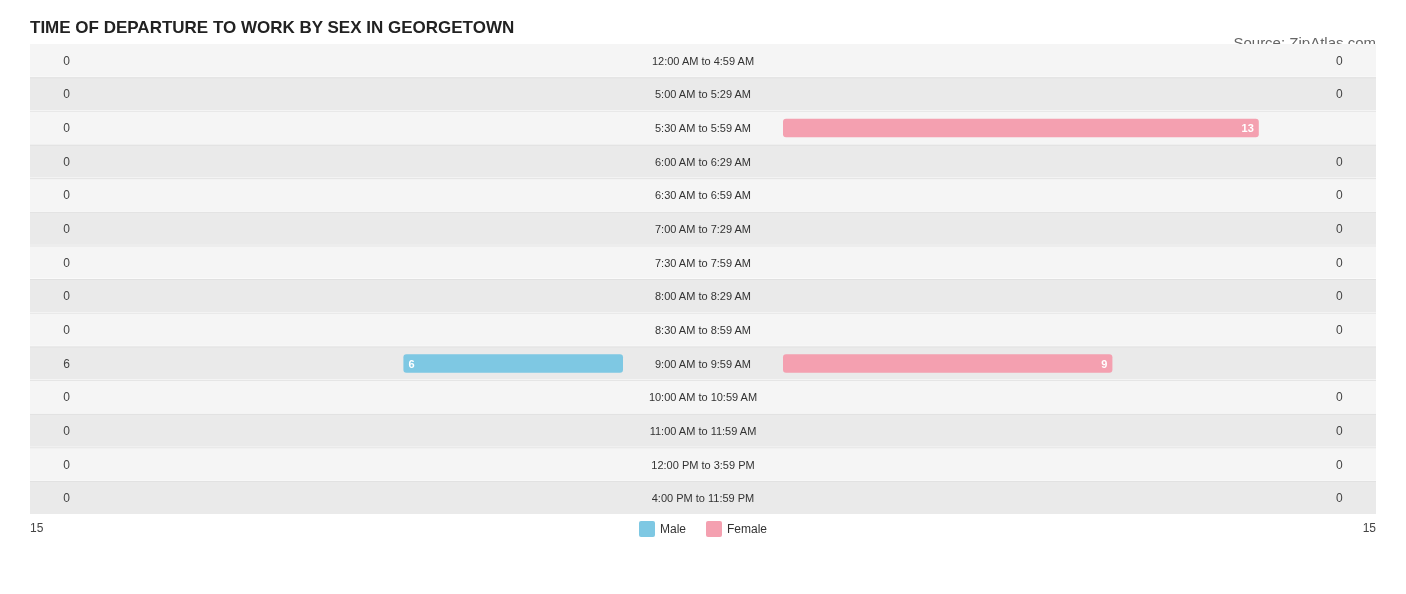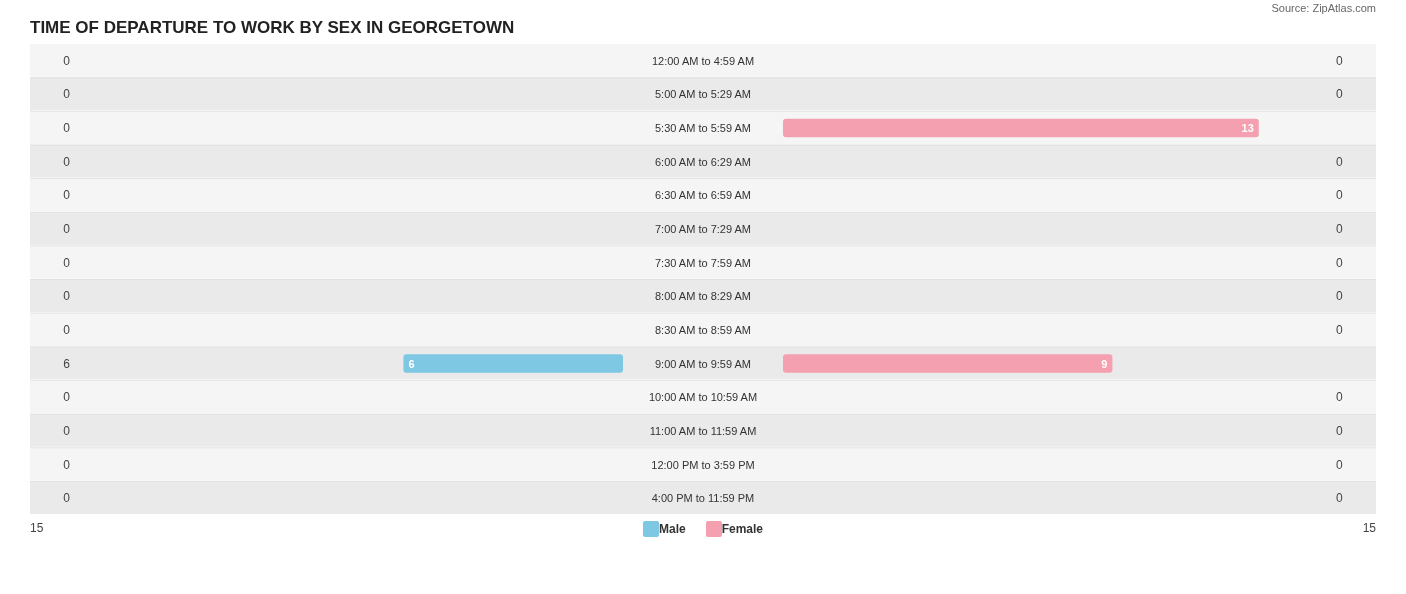--- a/index.html
+++ b/index.html
@@ -17,23 +17,23 @@
       position: relative;
     }
     .chart-title {
       font-size: 17px;
       font-weight: bold;
       color: #222;
       margin-bottom: 6px;
     }
     .source-text {
       position: absolute;
-      top: 2px;
+      top: 34px;
       right: 30px;
-      font-size: 11px;
+      font-size: 15px;
       color: #666;
     }
     .chart-footer {
       display: flex;
       justify-content: space-between;
       margin-top: 6px;
     }
     .axis-min {
       font-size: 12px;
       color: #444;
@@ -43,23 +43,23 @@
       color: #444;
     }
     .legend {
       display: flex;
       gap: 20px;
       align-items: center;
     }
     .legend-item {
       display: flex;
       align-items: center;
+      gap: 5px;
       font-size: 12px;
       color: #333;
-      font-weight: bold;
     }
     .legend-swatch {
       width: 16px;
       height: 16px;
       border-radius: 2px;
     }
   </style>
 </head>
 <body>
 

